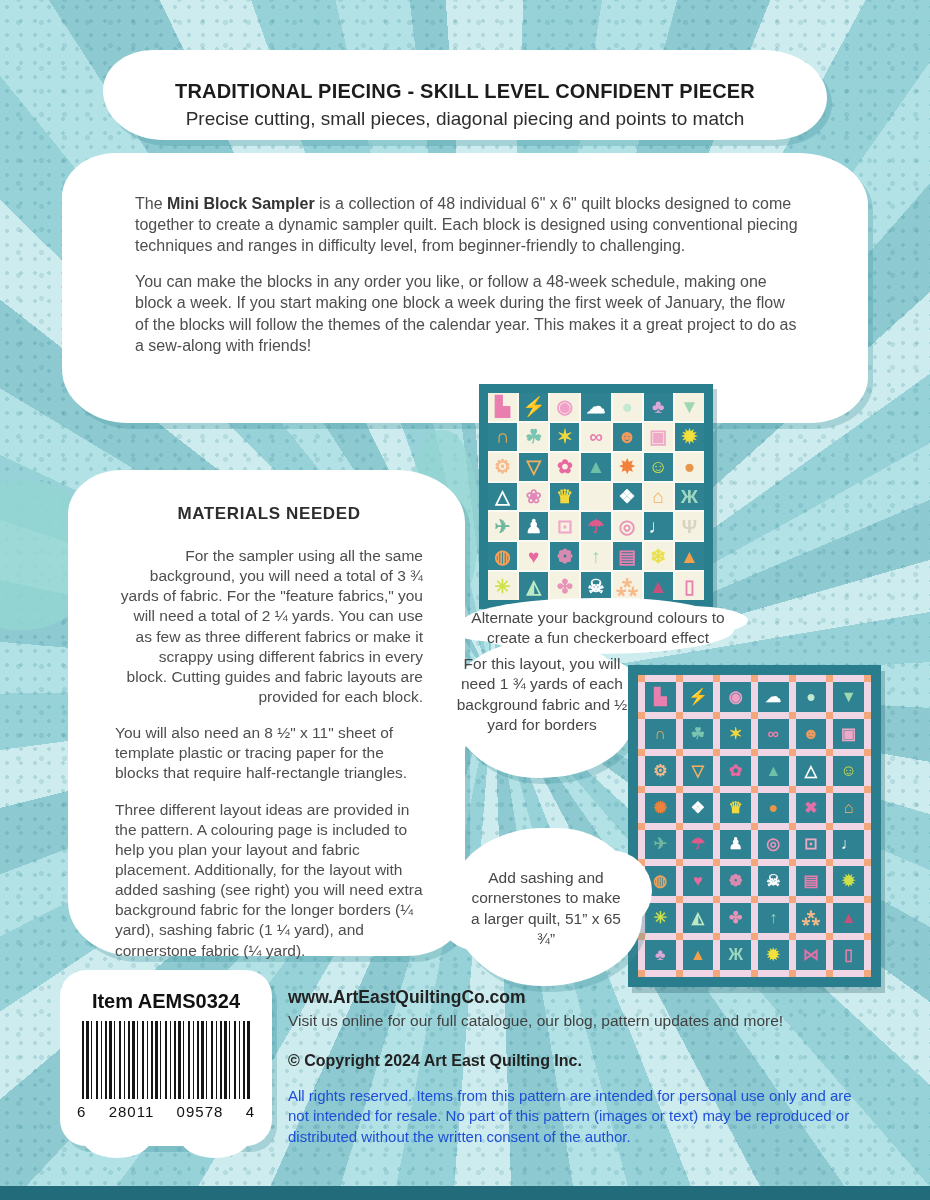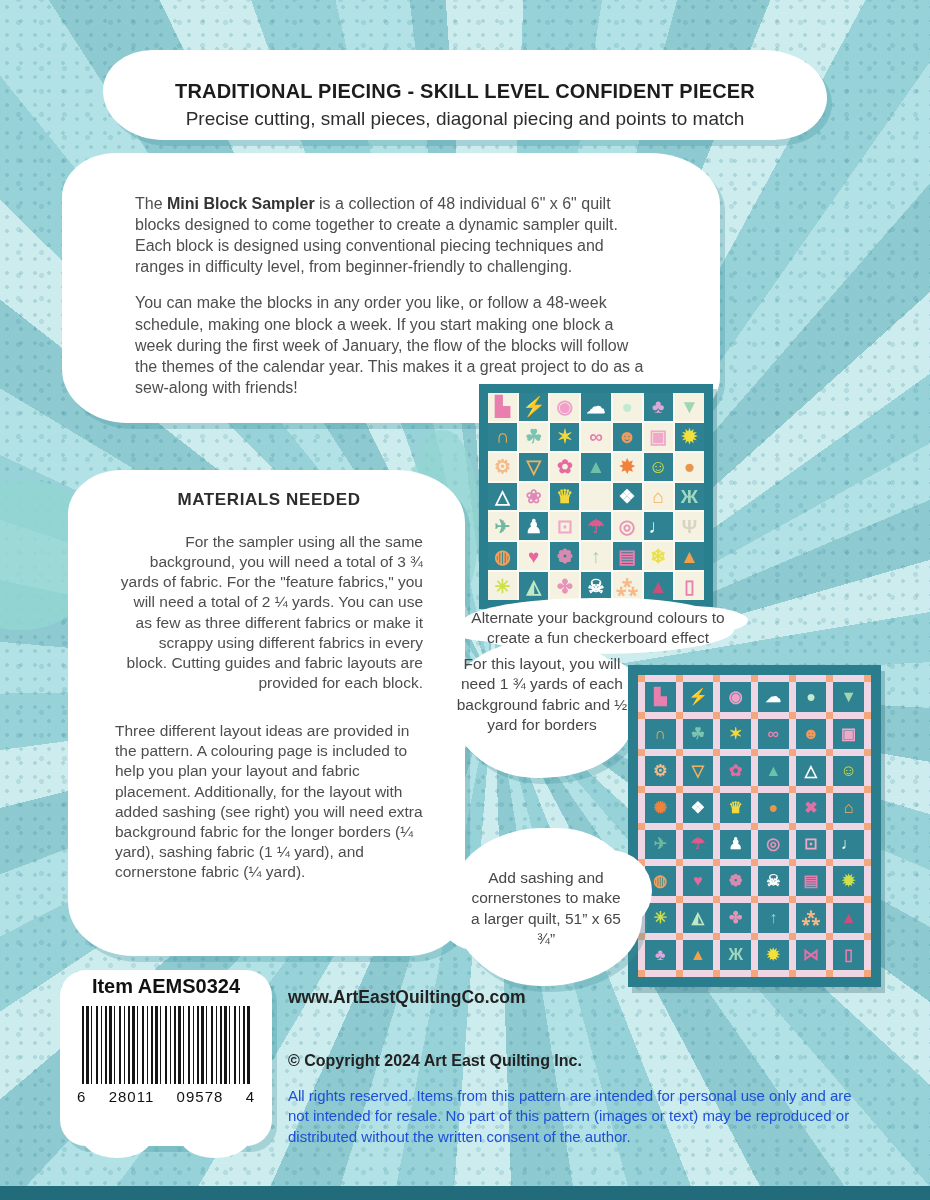--- a/index.html
+++ b/index.html
@@ -100,32 +100,33 @@
   <div class="bgblob" style="left:-45px; top:480px; width:140px; height:150px;"></div>
   <div class="bgblob" style="left:408px; top:430px; width:70px; height:185px; opacity:.7;"></div>
 
   <div class="cloud bigcloud" style="left:103px; top:50px; width:724px; height:90px;">
     <div class="ct t-center" style="padding-top:30px;">
       <h1 class="banner-title">TRADITIONAL PIECING - SKILL LEVEL CONFIDENT PIECER</h1>
       <div class="banner-sub">Precise cutting, small pieces, diagonal piecing and points to match</div>
     </div>
   </div>
 
-  <div class="cloud bigcloud" style="left:62px; top:153px; width:658px; height:270px;">
+  <div class="cloud bigcloud" style="left:62px; top:153px; width:806px; height:270px;">
     <div class="ct body-text" style="padding:40px 70px 0 73px;">
       <p class="para"><span>The </span><b>Mini Block Sampler</b><span> is a collection of 48 individual 6" x 6" quilt blocks designed to come together to create a dynamic sampler quilt. Each block is designed using conventional piecing techniques and ranges in difficulty level, from beginner-friendly to challenging.</span></p>
       <p class="para">You can make the blocks in any order you like, or follow a 48-week schedule, making one block a week. If you start making one block a week during the first week of January, the flow of the blocks will follow the themes of the calendar year. This makes it a great project to do as a sew-along with friends!</p>
     </div>
   </div>
 
   <div class="cloud bigcloud" style="left:68px; top:470px; width:397px; height:486px;">
-    <div class="ct" style="padding:20px 42px 0 47px;">
+    <div class="ct" style="padding:34px 42px 0 47px;">
       <div class="t-center mat-title">MATERIALS NEEDED</div>
       <p class="mat-text" style="margin-top:22px;text-align:right;">For the sampler using all the same background, you will need a total of 3 ¾ yards of fabric. For the "feature fabrics," you will need a total of 2 ¼ yards. You can use as few as three different fabrics or make it scrappy using different fabrics in every block. Cutting guides and fabric layouts are provided for each block.</p>
-      <p class="mat-text" style="margin-top:28px;">Three different layout ideas are provided in the pattern. A colouring page is included to help you plan your layout and fabric placement. Additionally, for the layout with added sashing (see right) you will need extra background fabric for the longer borders (¼ yard), sashing fabric (1 ¼ yard), and cornerstone fabric (¼ yard).</p>
+      <p class="mat-text" style="margin-top:16px;">You will also need an 8 ½" x 11" sheet of template plastic or tracing paper for the blocks that require half-rectangle triangles.</p>
+      <p class="mat-text" style="margin-top:16px;">Three different layout ideas are provided in the pattern. A colouring page is included to help you plan your layout and fabric placement. Additionally, for the layout with added sashing (see right) you will need extra background fabric for the longer borders (¼ yard), sashing fabric (1 ¼ yard), and cornerstone fabric (¼ yard).</p>
     </div>
   </div>
 
   <div class="q1">
     <div class="grid">
         <div class="q1cell cream">
           <span class="motif" style="color: rgb(232, 127, 174);">▙</span>
         </div>
         <div class="q1cell teal">
           <span class="motif" style="color: rgb(242, 224, 60);">⚡</span>
@@ -603,34 +604,35 @@
         <div class="sash"></div>
         <div class="corner"></div>
       </div>
   </div>
 
   <div class="cloud blob" style="left:450px; top:828px; width:192px; height:158px;">
     <div class="ct callout" style="padding:40px 16px 0 16px;">Add sashing and cornerstones to make a larger quilt, 51” x 65 ¾”</div>
   </div>
 
   <div class="cloud scallop" style="left:60px; top:970px; width:212px; height:176px;">
-    <div class="ct t-center" style="padding-top:5px;">
+    <div class="ct t-center" style="padding-top:20px;">
       <div class="bc-label">Item AEMS0324</div>
       <div class="bars"></div>
       <div class="bc-digits">
         <span>6</span>
         <span>28011</span>
         <span>09578</span>
         <span>4</span>
       </div>
     </div>
   </div>
 
   <div class="abs" style="left:288px; top:987px;">
     <div class="site-url">www.ArtEastQuiltingCo.com</div>
+    <div class="site-tag">Visit us online for our full catalogue, our blog, pattern updates and more!</div>
   </div>
 
   <div class="abs" style="left:288px; top:1052px;">
     <div class="copy-head">© Copyright 2024 Art East Quilting Inc.</div>
     <div class="copy-body">All rights reserved. Items from this pattern are intended for personal use only and are not intended for resale. No part of this pattern (images or text) may be reproduced or distributed without the written consent of the author.</div>
   </div>
 
   <div class="bottom-strip"></div>
 </div>
 

